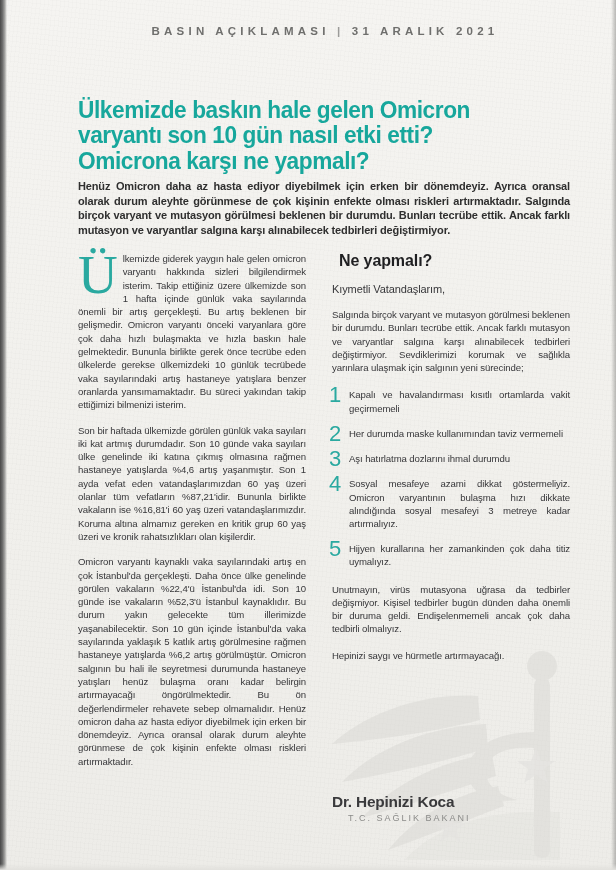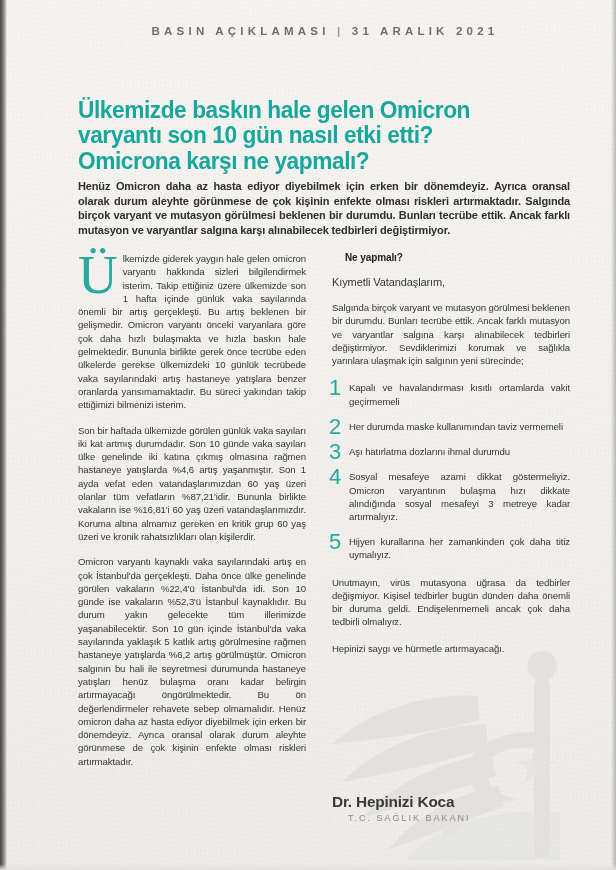--- a/index.html
+++ b/index.html
@@ -87,21 +87,21 @@
   #dropcap{
     float:left;
     font-size:55px;line-height:44px;
     color:#2aa9a0;font-weight:400;
     margin:1px 5px 0 0;
     font-family:"Liberation Serif", serif;
   }
 
   
   #ne-yapmali{
-    font-size:10px;font-weight:bold;color:#1f1f21;margin:0 0 13px 13px;
+    font-size:16px;font-weight:bold;color:#1f1f21;margin:0 0 13px 7px;
     letter-spacing:-0.1px;
   }
   #salutation{
     font-size:11px;color:#37373a;margin:0 0 13px 0;letter-spacing:-0.1px;
   }
 
   ol#steps{list-style:none;margin:14px 0 0 0;padding:0;}
   ol#steps li{
     position:relative;padding-left:17px;margin-bottom:12px;
     font-size:9.6px;line-height:13.2px;color:#37373a;

